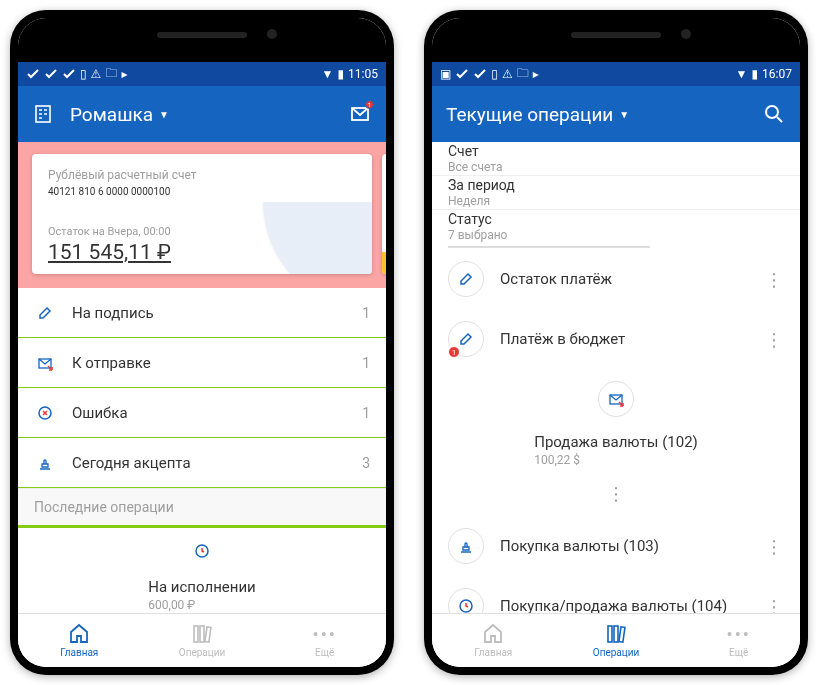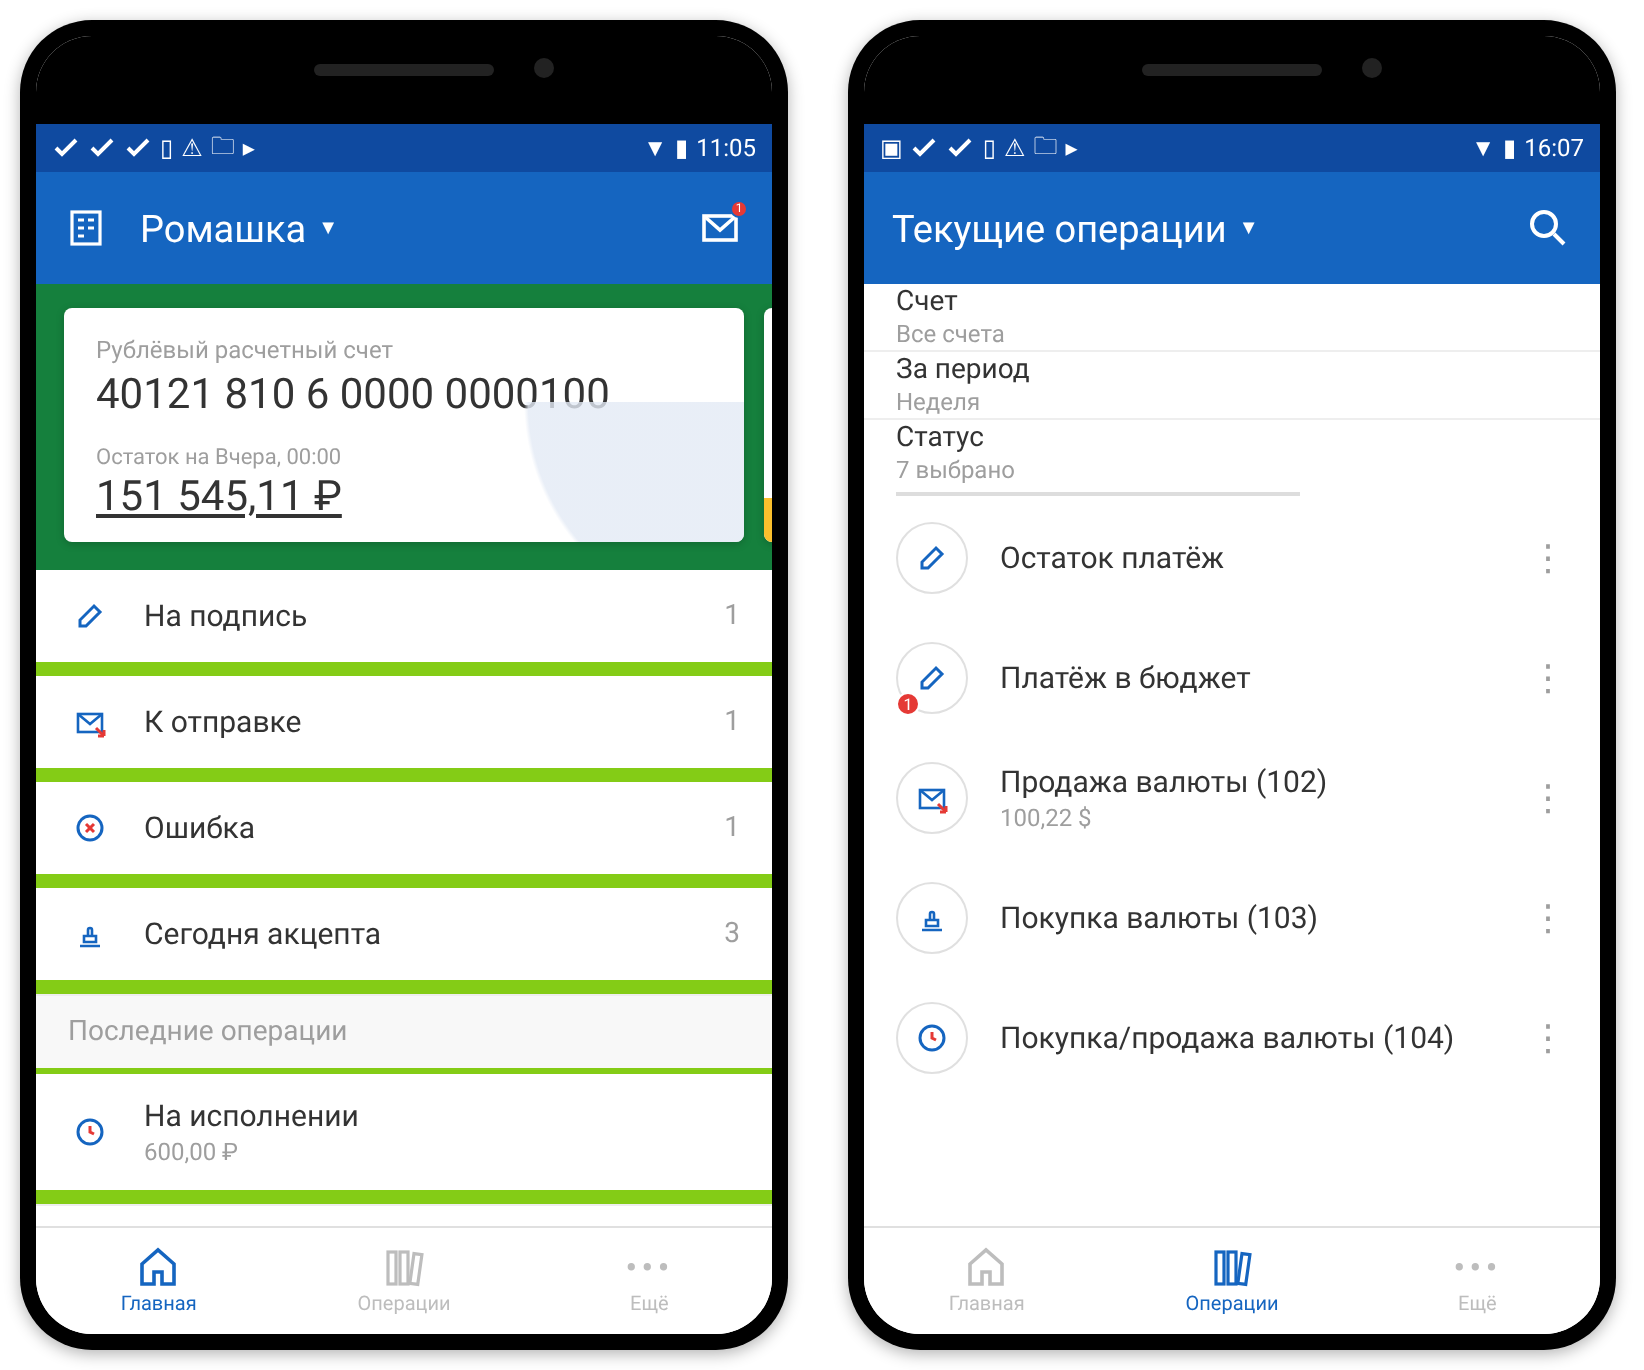--- a/index.html
+++ b/index.html
@@ -39,50 +39,50 @@
   .app-header .title { font-size: 19px; font-weight: 400; display: flex; align-items: center; gap: 6px; }
   .app-header .spacer { flex: 1; }
   .header-icon { width: 24px; height: 24px; display: inline-flex; align-items: center; justify-content: center; position: relative; }
   .badge-dot {
     position: absolute; top: -2px; right: -2px; width: 9px; height: 9px;
     background: #e53935; border-radius: 50%; border: 1px solid #1565c0;
     font-size: 6px; color: #fff; display: flex; align-items: center; justify-content: center;
   }
 
   
-  .card-area { background: #15803d; padding: 12px 14px 14px; flex-shrink: 0; position: relative; }
+  .card-area { background: #fca5a5; padding: 12px 14px 14px; flex-shrink: 0; position: relative; }
   .account-card {
     background: #fff; border-radius: 4px; padding: 14px 16px 10px;
     box-shadow: 0 1px 4px rgba(0,0,0,.2); position: relative; overflow: hidden;
   }
   .card-label { color: #9e9e9e; font-size: 12px; margin-bottom: 4px; }
-  .card-number { font-size: 21px; color: #333; margin-bottom: 12px; }
+  .card-number { font-size: 10px; color: #333; margin-bottom: 28px; }
   .card-balance-label { color: #9e9e9e; font-size: 11px; margin-bottom: 2px; position: relative; z-index: 2;}
   .card-balance { font-size: 21px; color: #333; position: relative; z-index: 2; text-decoration: underline;}
   .wave {
     position: absolute; bottom: 0; right: 0; width: 60%; height: 60%;
     background: radial-gradient(circle at 100% 0%, #e3eaf5 0%, #e3eaf5 50%, transparent 51%);
     opacity: .8;
   }
   .card-peek {
     position: absolute; right: -14px; top: 12px; bottom: 14px; width: 18px;
     background: #fff; border-radius: 4px 0 0 4px; box-shadow: 0 1px 4px rgba(0,0,0,.2);
   }
   .card-peek::after {
     content: ""; position: absolute; bottom: 0; left: 0; right: 0; height: 22px;
     background: #fbc02d; border-radius: 0 0 0 4px;
   }
 
   
   .content { flex: 1; overflow-y: auto; background: #fff; }
   .list-row {
     display: flex; align-items: center; padding: 12px 16px; gap: 16px;
-    border-bottom: 7px solid #84cc16; min-height: 50px;
-  }
-  .list-row.tall { min-height: 56px; }
+    border-bottom: 1px solid #84cc16; min-height: 50px;
+  }
+  .list-row.tall { min-height: 56px; flex-direction: column; }
   .list-row.no-divider { border-bottom: none; }
   .row-icon {
     width: 22px; height: 22px; display: flex; align-items: center; justify-content: center; flex-shrink: 0;
   }
   .row-icon.circled {
     width: 36px; height: 36px; border: 1px solid #e0e0e0; border-radius: 50%;
     position: relative;
   }
   .row-icon .mini-badge {
     position: absolute; bottom: -2px; left: -1px; width: 12px; height: 12px;

